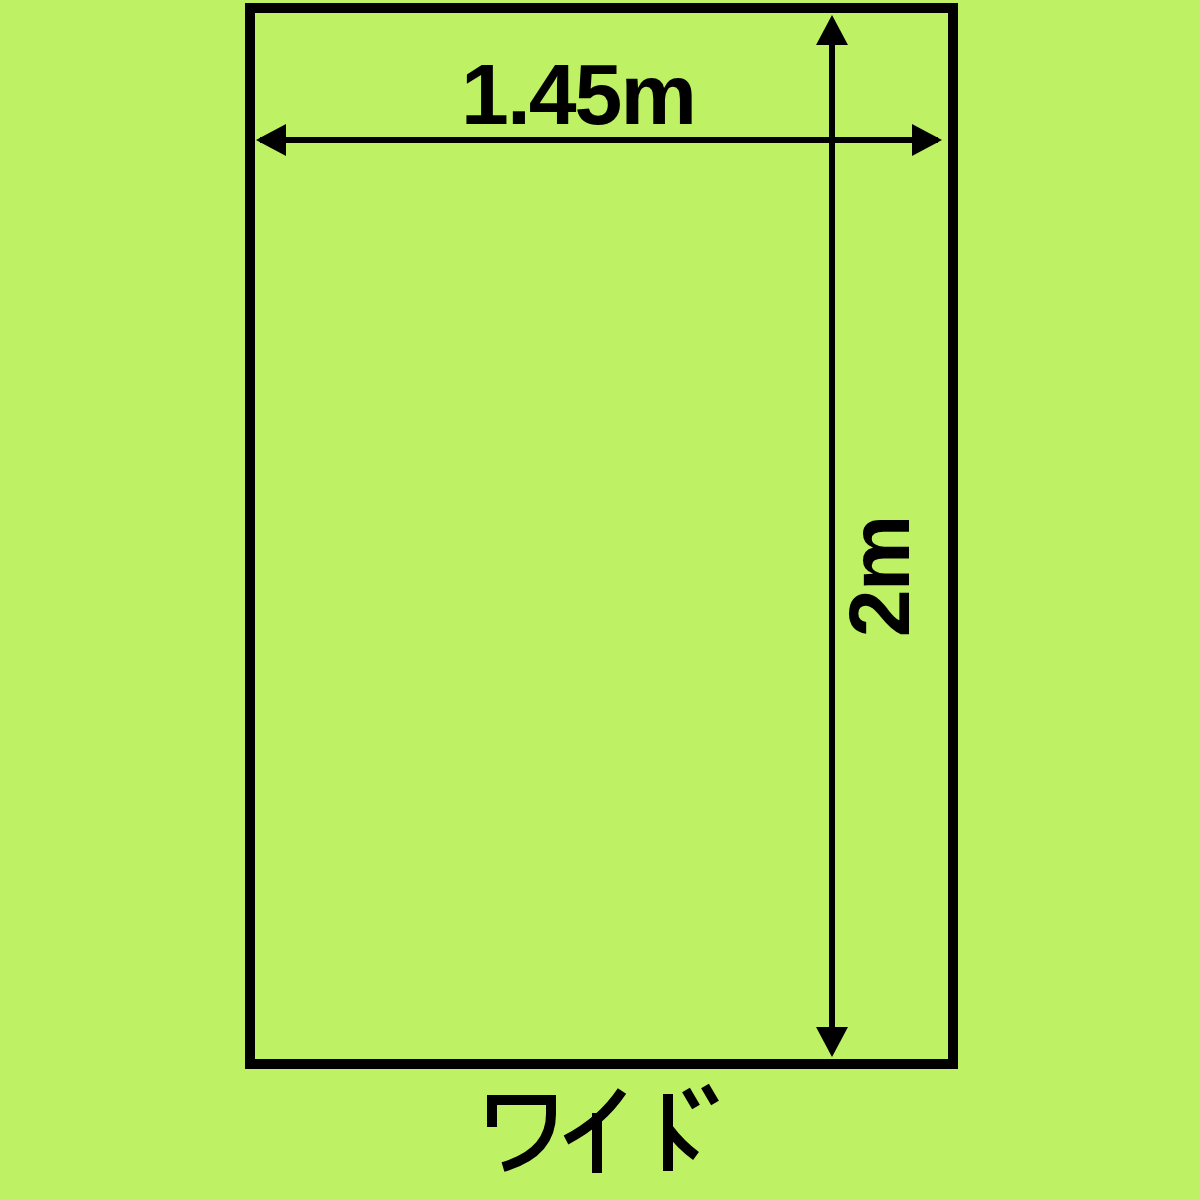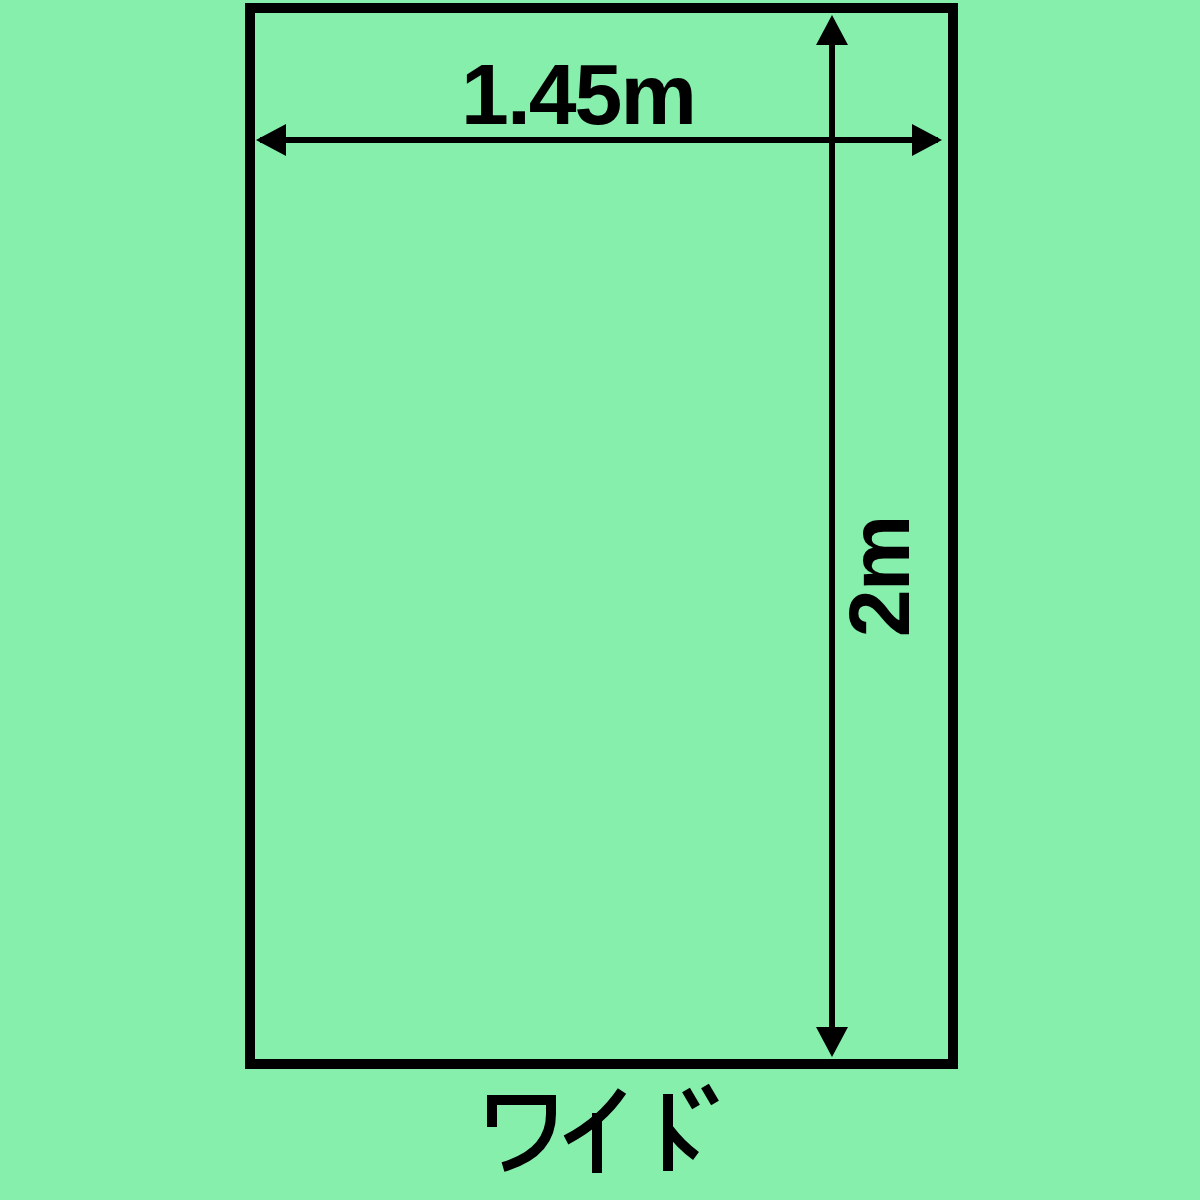--- a/index.html
+++ b/index.html
@@ -7,21 +7,21 @@
     padding: 0;
     background: #ffffff;
     width: 1200px;
     height: 1200px;
     overflow: hidden;
   }
   .stage {
     position: relative;
     width: 1200px;
     height: 1200px;
-    background: #86efac;
+    background: #bef264;
     font-family: "Liberation Sans", sans-serif;
   }
   .diagram-svg {
     position: absolute;
     left: 0;
     top: 0;
     width: 1200px;
     height: 1200px;
   }
   .dim-label {

